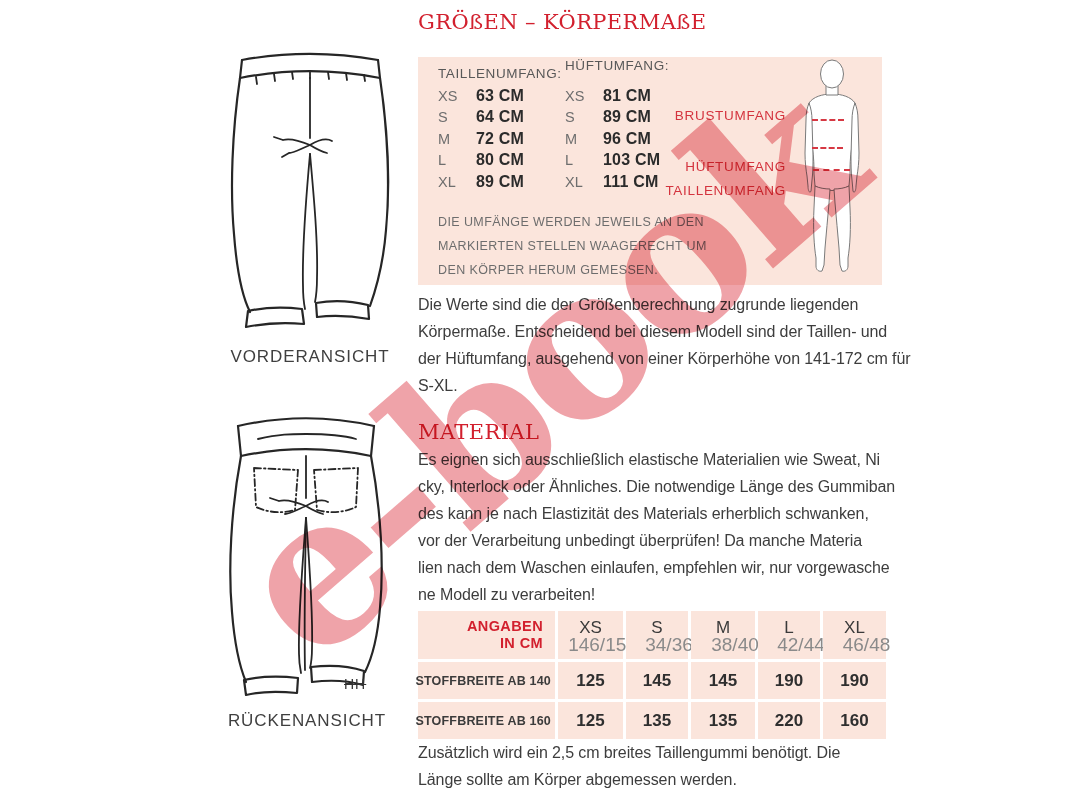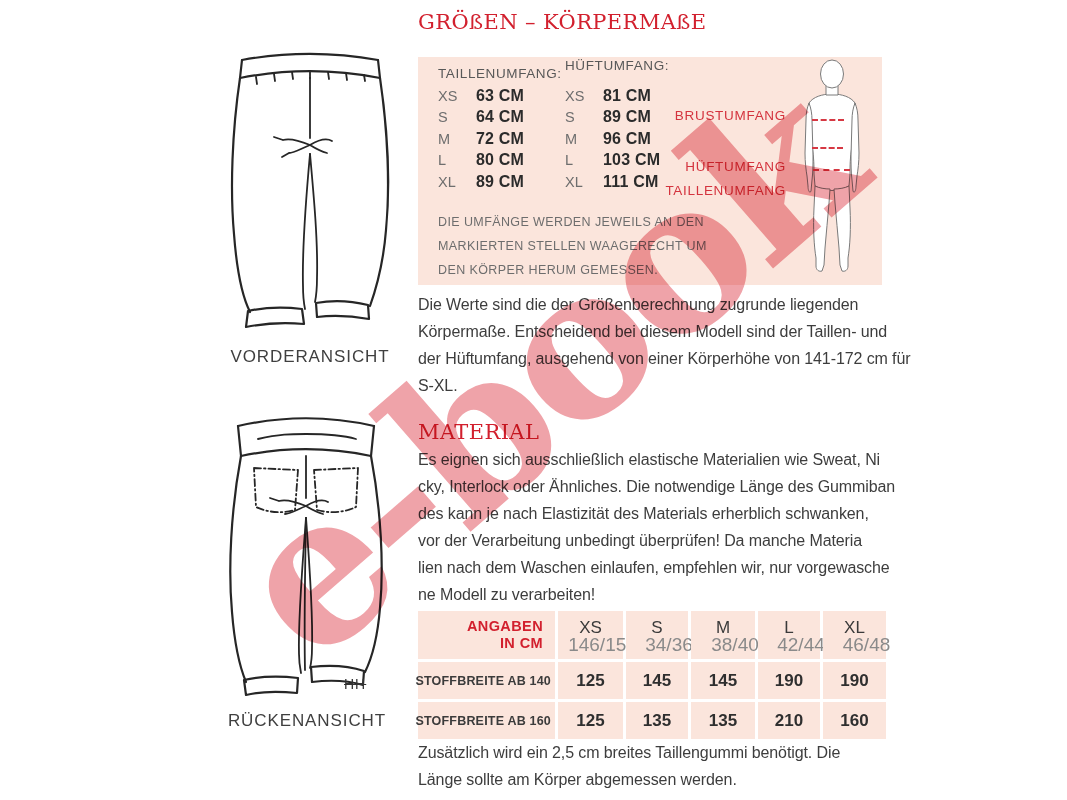--- a/index.html
+++ b/index.html
@@ -242,21 +242,21 @@
     <div class="fcell fval">125</div>
     <div class="fcell fval">145</div>
     <div class="fcell fval">145</div>
     <div class="fcell fval">190</div>
     <div class="fcell fval">190</div>
 
     <div class="fcell frowlabel">STOFFBREITE AB 160</div>
     <div class="fcell fval">125</div>
     <div class="fcell fval">135</div>
     <div class="fcell fval">135</div>
-    <div class="fcell fval">210</div>
+    <div class="fcell fval">220</div>
     <div class="fcell fval">160</div>
   </div>
 
   <div class="abs para" style="left:418px; top:739px;">
     <div>Zusätzlich wird ein 2,5 cm breites Taillengummi benötigt. Die</div>
     <div>Länge sollte am Körper abgemessen werden.</div>
   </div>
 
   <div class="watermark">e-book</div>
 

